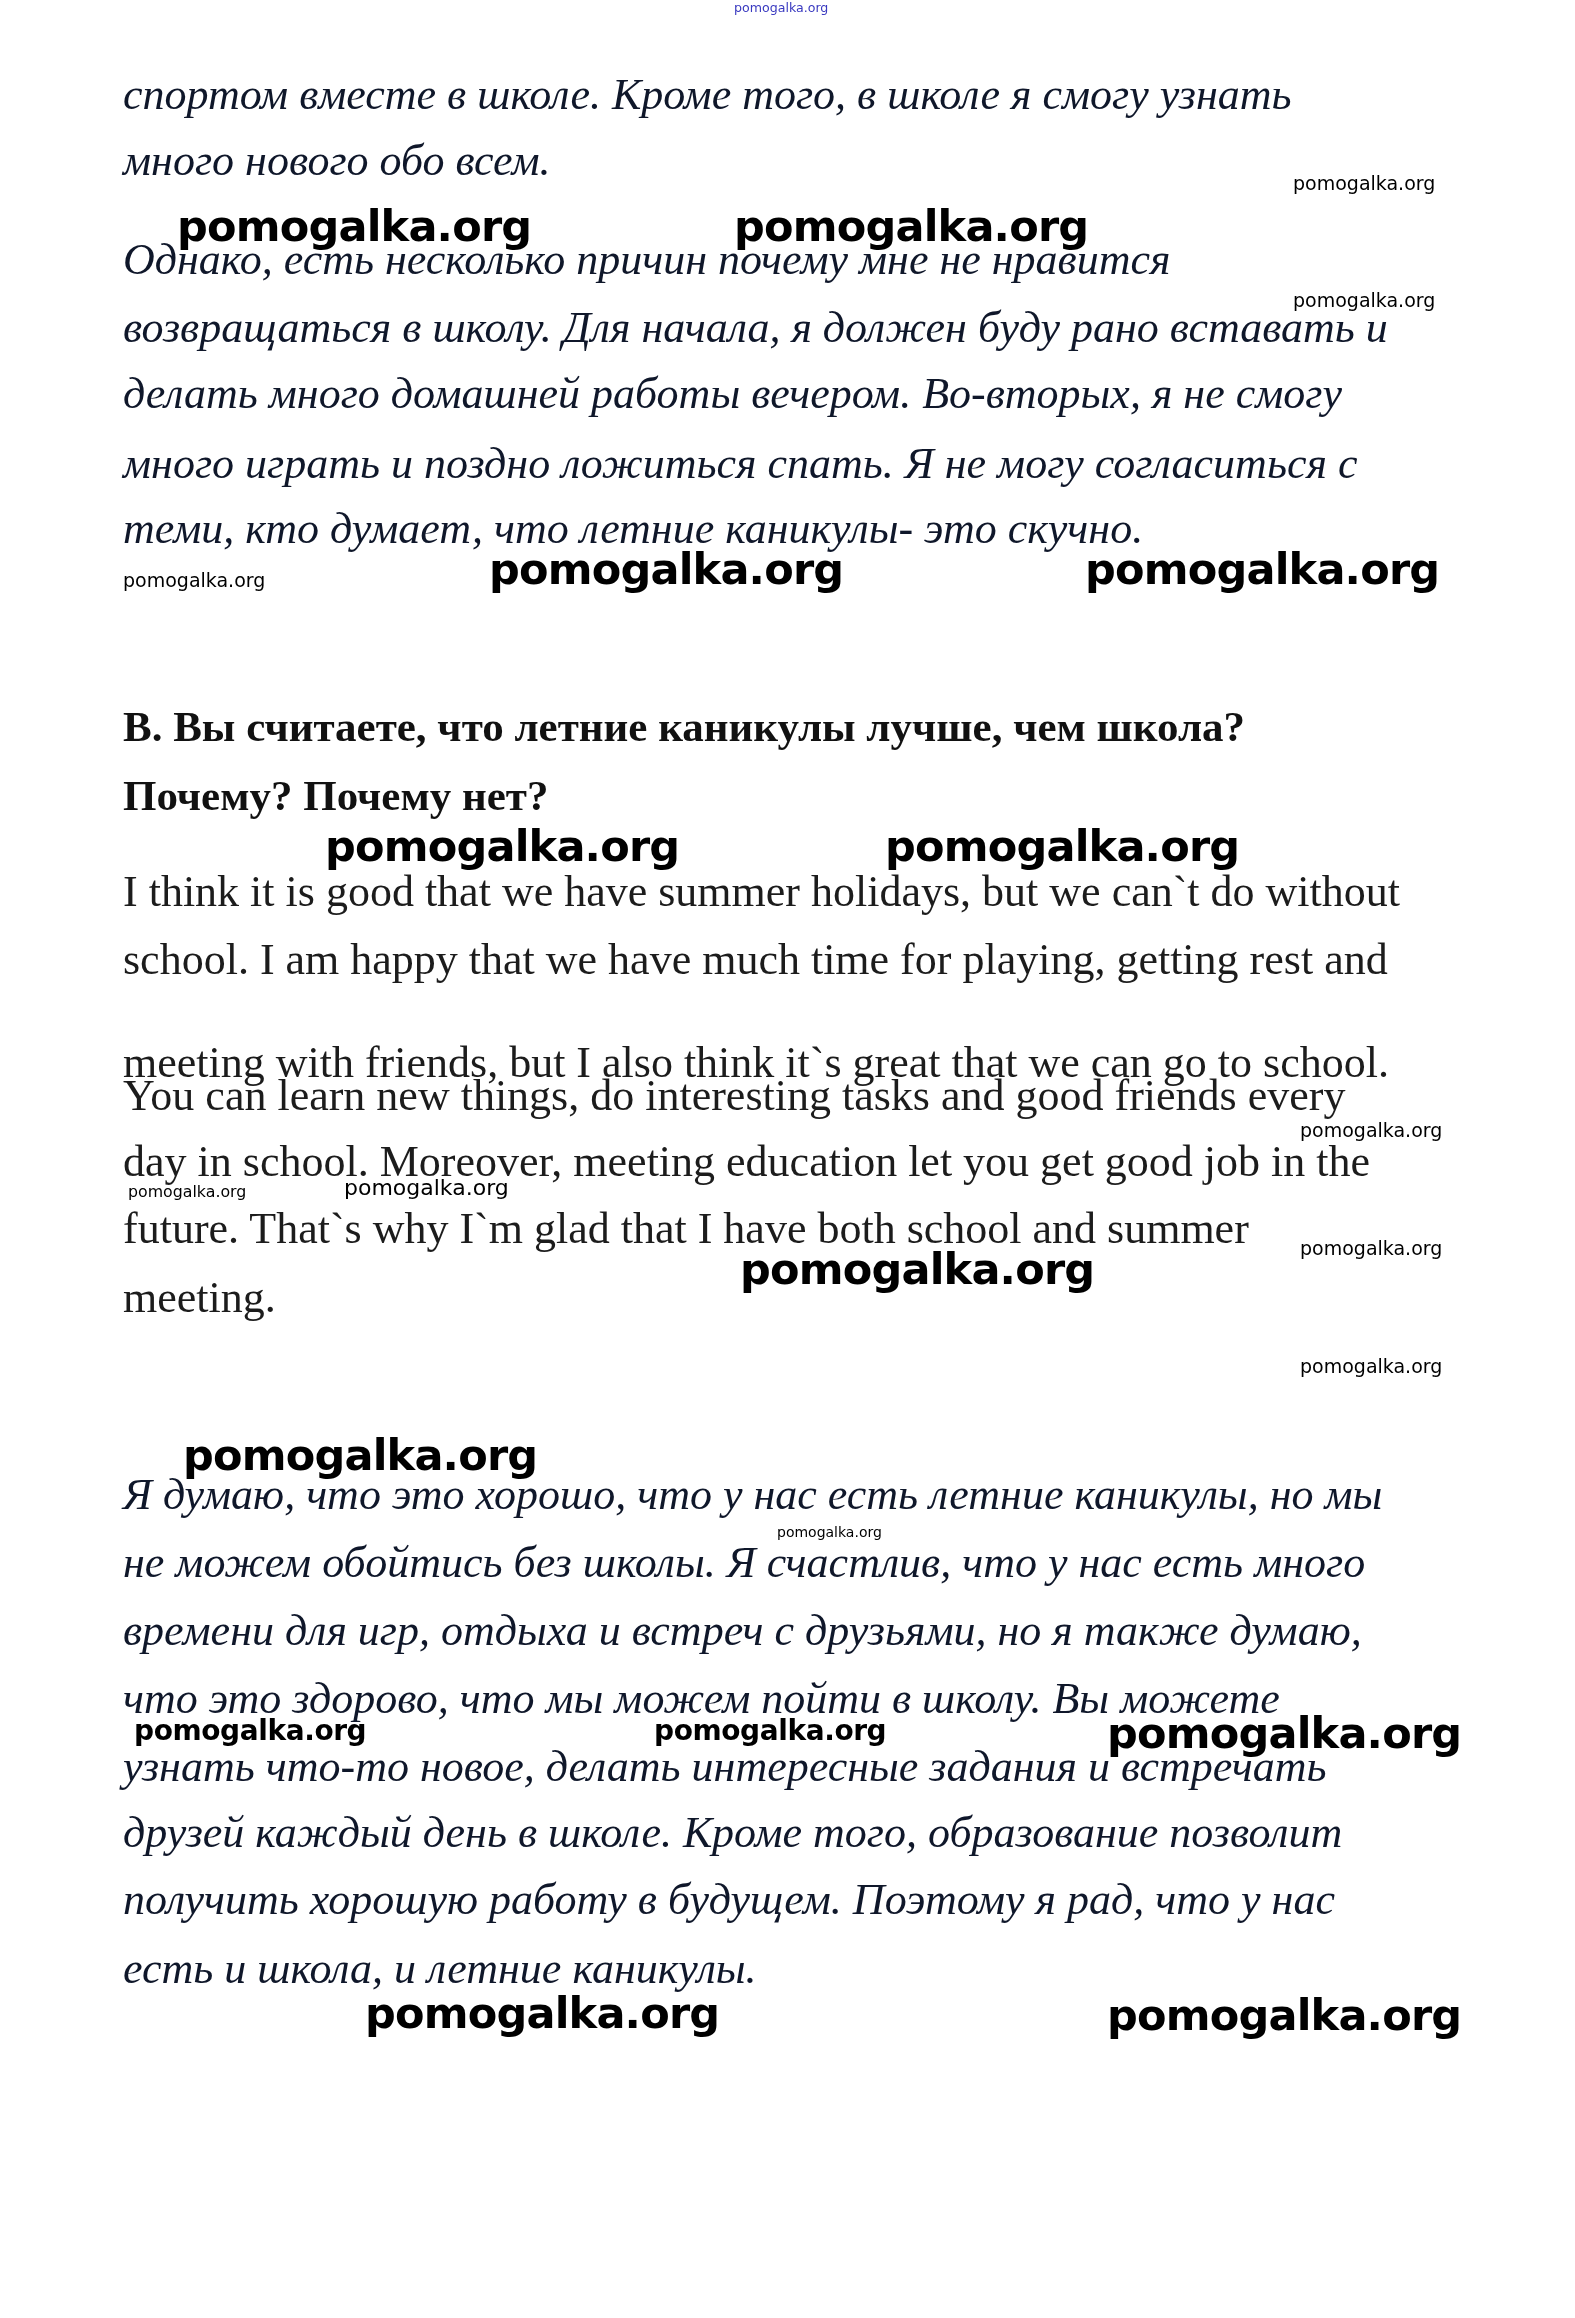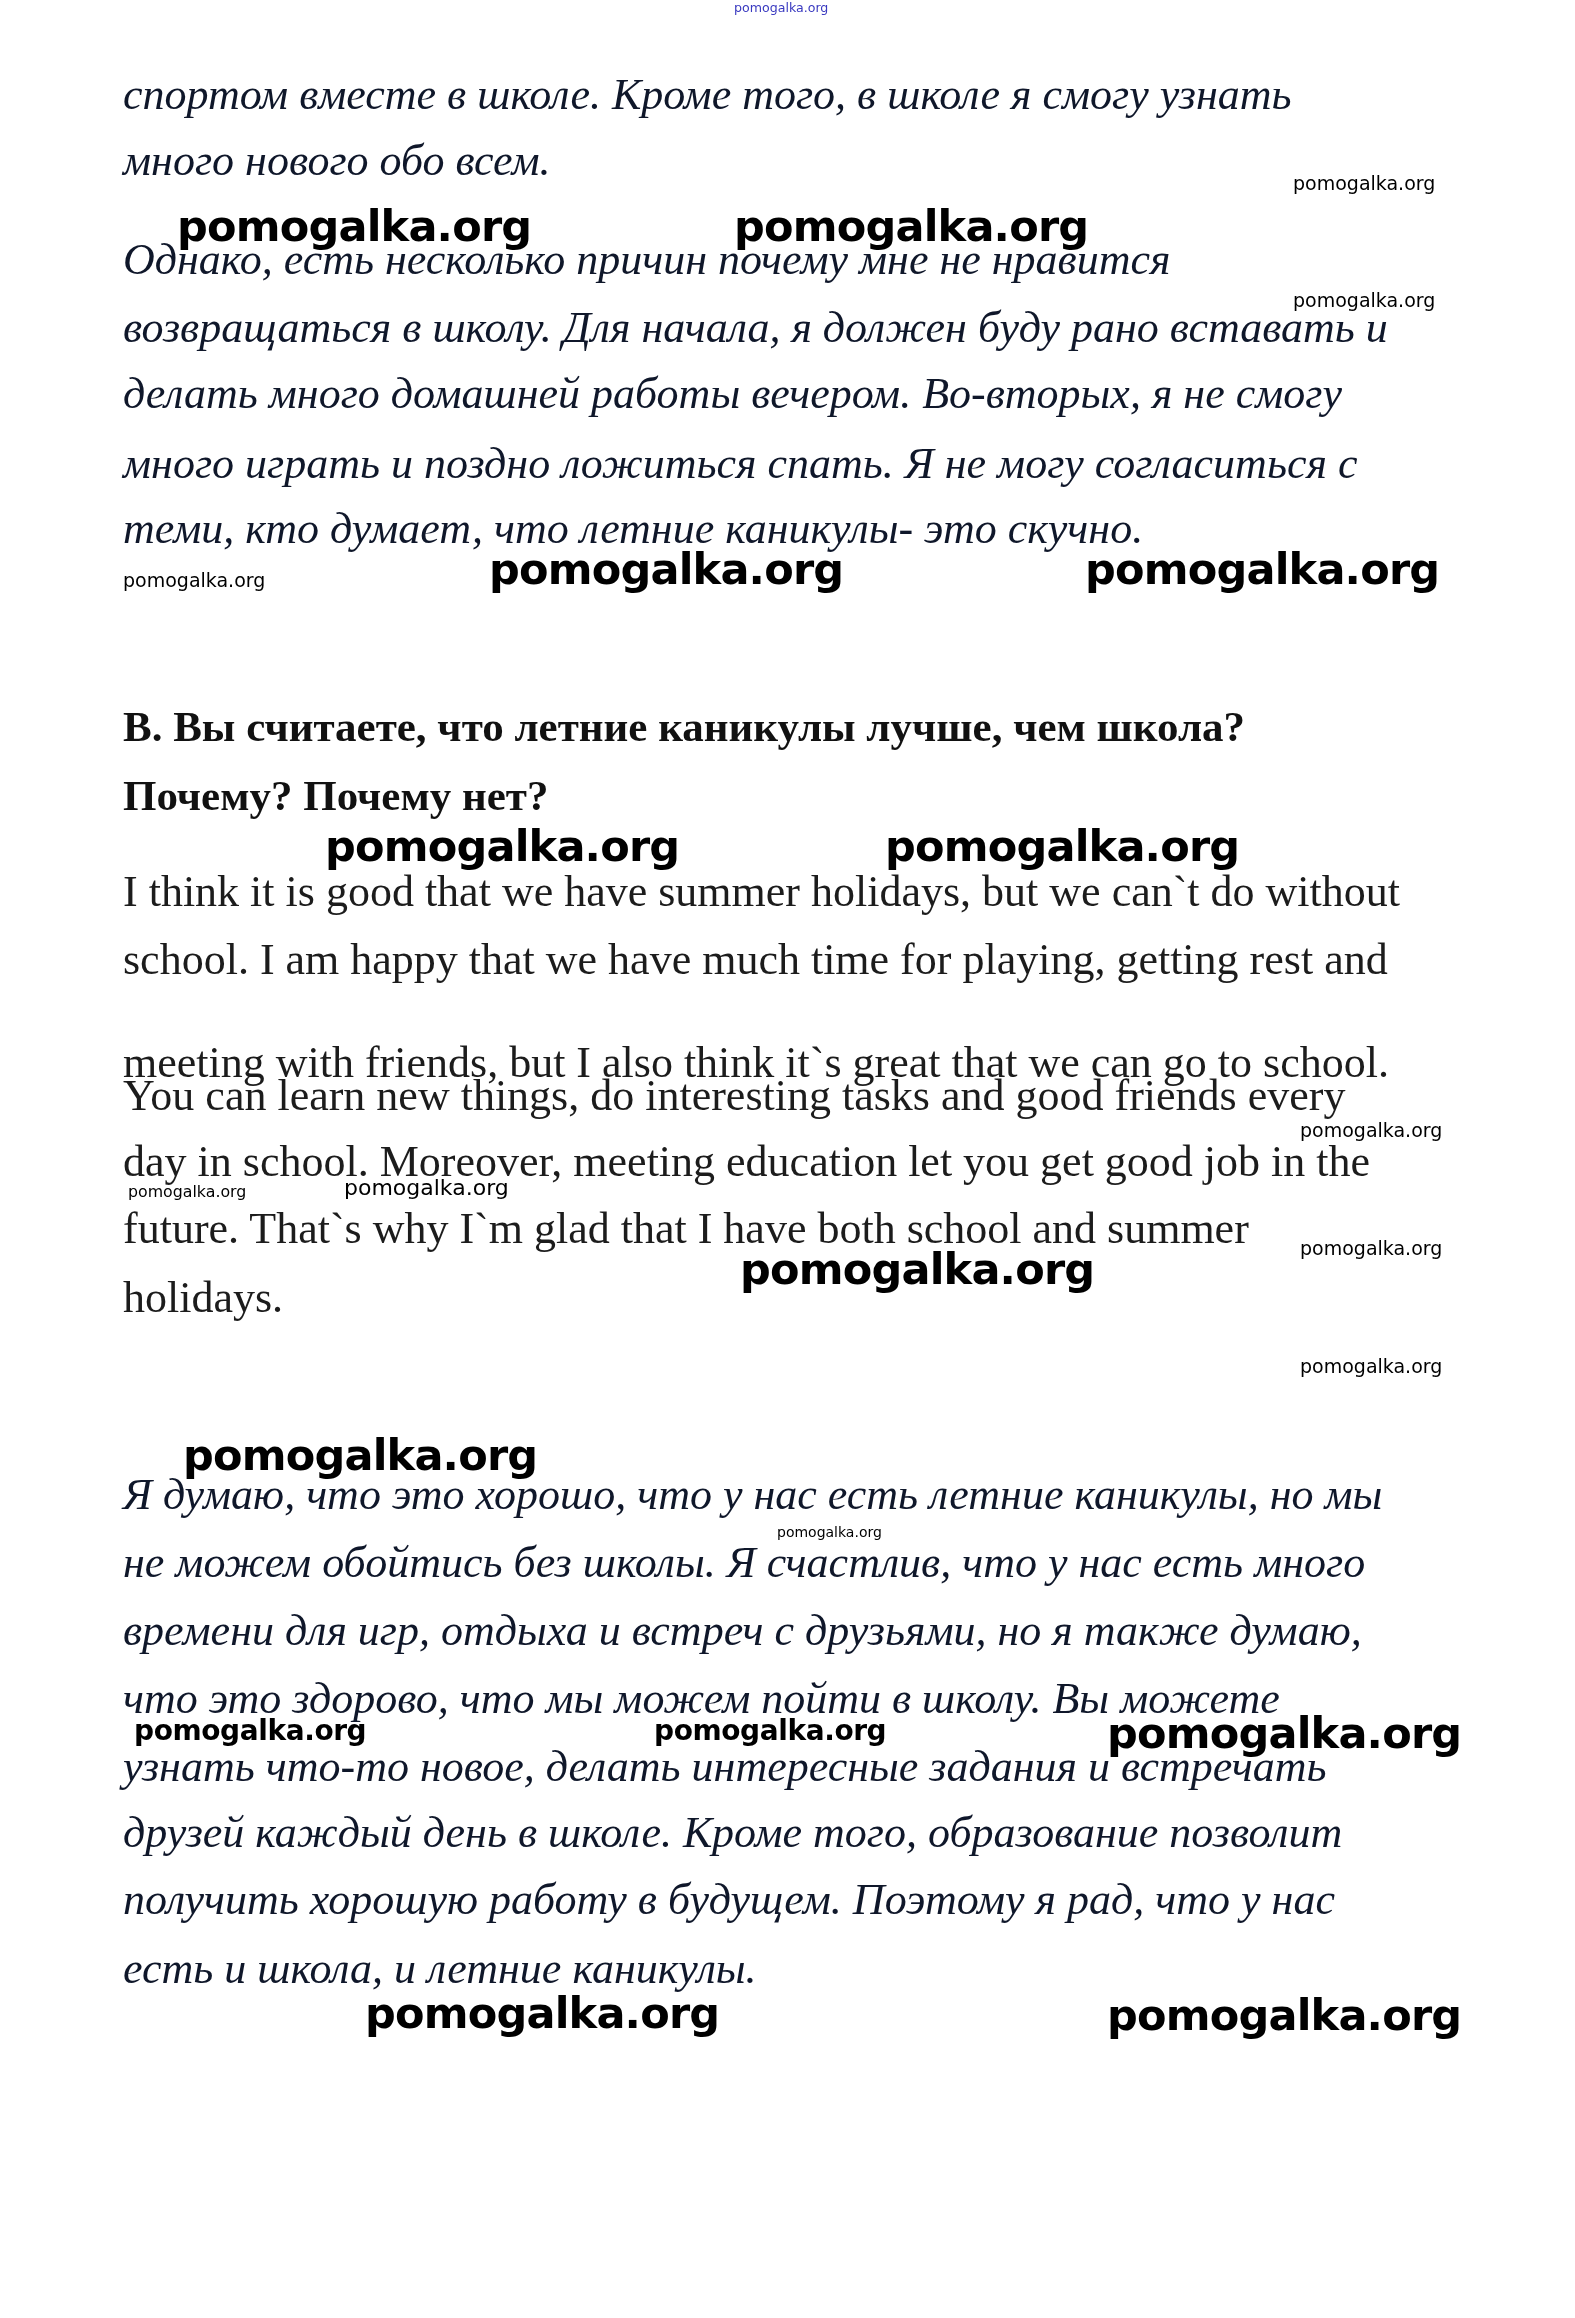--- a/index.html
+++ b/index.html
@@ -60,21 +60,21 @@
   <div class="wm wm-big" style="left:317px; top:846px;">pomogalka.org</div>
   <div class="wm wm-big" style="left:877px; top:846px;">pomogalka.org</div>
 
   <div>
     <div class="line en" style="top:892px;text-align:center;">I think it is good that we have summer holidays, but we can`t do without</div>
     <div class="line en" style="top:960px;">school. I am happy that we have much time for playing, getting rest and</div>
     <div class="line en" style="top:1027px;margin-top:36px;">meeting with friends, but I also think it`s great that we can go to school.</div>
     <div class="line en" style="top:1096px;">You can learn new things, do interesting tasks and good friends every</div>
     <div class="line en" style="top:1162px;">day in school. Moreover, meeting education let you get good job in the</div>
     <div class="line en" style="top:1229px;">future. That`s why I`m glad that I have both school and summer</div>
-    <div class="line en" style="top:1298px;">holidays.</div>
+    <div class="line en" style="top:1298px;">meeting.</div>
   </div>
 
   <div class="wm wm-small" style="left:1292px; top:1130px;">pomogalka.org</div>
   <div class="wm wm-small" style="left:120px; top:1192px; font-size:15.8px;">pomogalka.org</div>
   <div class="wm wm-small" style="left:336px; top:1188px; font-size:22px;">pomogalka.org</div>
   <div class="wm wm-small" style="left:1292px; top:1248px;">pomogalka.org</div>
   <div class="wm wm-big" style="left:732px; top:1269px;">pomogalka.org</div>
   <div class="wm wm-small" style="left:1292px; top:1366px;">pomogalka.org</div>
 
   <div class="wm wm-big" style="left:175px; top:1455px;">pomogalka.org</div>

